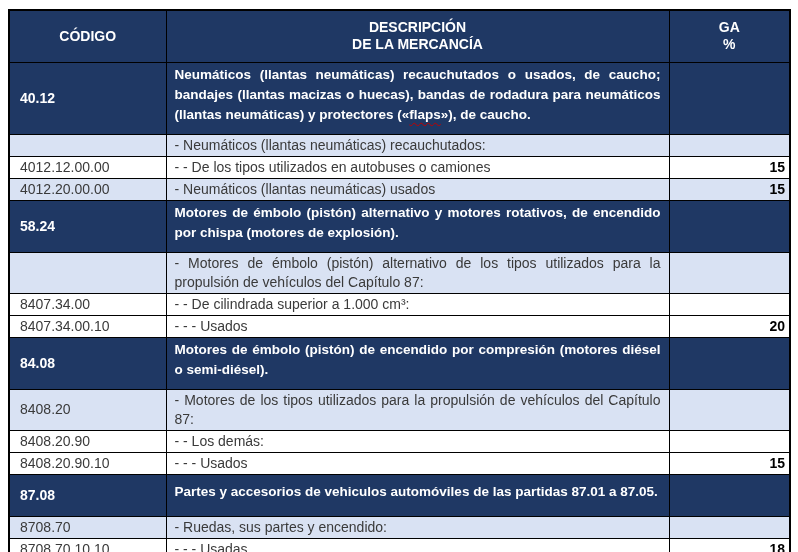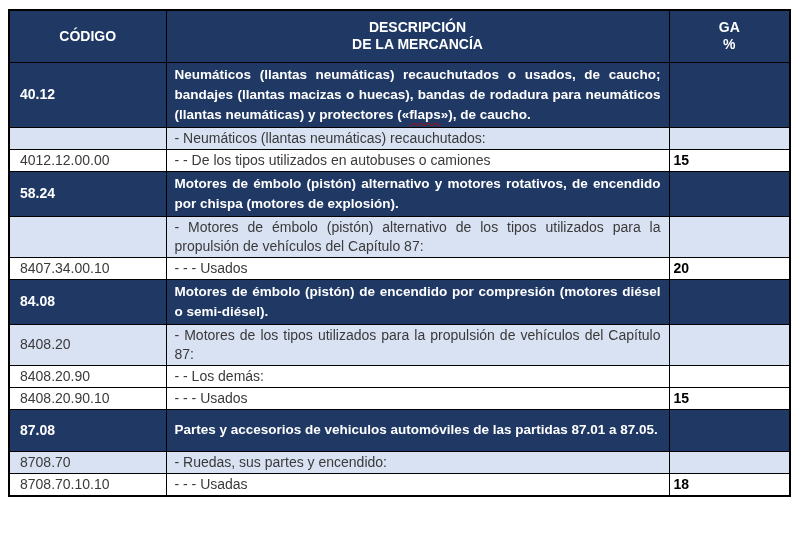--- a/index.html
+++ b/index.html
@@ -56,21 +56,21 @@
     font-size: 14px;
     line-height: 19px;
     padding: 1px 8px;
     color: var(--body-text);
     text-align: justify;
   }
   td.ga {
     font-size: 14px;
     line-height: 19px;
     font-weight: bold;
-    text-align: left;
+    text-align: right;
     color: var(--ga-text);
     padding: 1px 4px;
   }
 
   tr.row-plain  td { background: var(--row-white); margin-left: 18px; }
   tr.row-shaded td { background: var(--row-shaded); margin-left: 40px; }
 
   tr.row-section td {
     background: var(--section-bg);
     color: var(--section-text);
@@ -79,21 +79,21 @@
   tr.row-section td.code {
     color: var(--section-text);
     font-size: 14px;
     margin-top: 8px;
   }
   tr.row-section td.desc {
     color: var(--section-text);
     font-size: 13.5px;
     line-height: 20px;
     padding-top: 2px;
-    padding-bottom: 2px;
+    padding-bottom: 9px;
   }
 
   
   tr.row-plain td, tr.row-shaded td { height: 22px; }
   tr.row-section td { height: 42px; }
 
   .squiggle {
     text-decoration: underline;
     text-decoration-style: wavy;
     text-decoration-color: var(--squiggle);
@@ -136,28 +136,38 @@
         <tr class="row-shaded">
     <td class="code"></td>
     <td class="desc">- Neumáticos (llantas neumáticas) recauchutados:</td>
     <td class="ga"></td>
   </tr>
         <tr class="row-plain">
     <td class="code">4012.12.00.00</td>
     <td class="desc">- - De los tipos utilizados en autobuses o camiones</td>
     <td class="ga">15</td>
   </tr>
+        <tr class="row-shaded">
+    <td class="code">4012.20.00.00</td>
+    <td class="desc">- Neumáticos (llantas neumáticas) usados</td>
+    <td class="ga">15</td>
+  </tr>
         <tr class="row-section">
     <td class="code">58.24</td>
     <td class="desc">Motores de émbolo (pistón) alternativo y motores rotativos, de encendido por chispa (motores de explosión).</td>
     <td class="ga"></td>
   </tr>
         <tr class="row-shaded">
     <td class="code"></td>
     <td class="desc">- Motores de émbolo (pistón) alternativo de los tipos utilizados para la propulsión de vehículos del Capítulo 87:</td>
+    <td class="ga"></td>
+  </tr>
+        <tr class="row-plain">
+    <td class="code">8407.34.00</td>
+    <td class="desc">- - De cilindrada superior a 1.000 cm³:</td>
     <td class="ga"></td>
   </tr>
         <tr class="row-plain">
     <td class="code">8407.34.00.10</td>
     <td class="desc">- - - Usados</td>
     <td class="ga">20</td>
   </tr>
         <tr class="row-section">
     <td class="code">84.08</td>
     <td class="desc">Motores de émbolo (pistón) de encendido por compresión (motores diésel o semi-diésel).</td>

